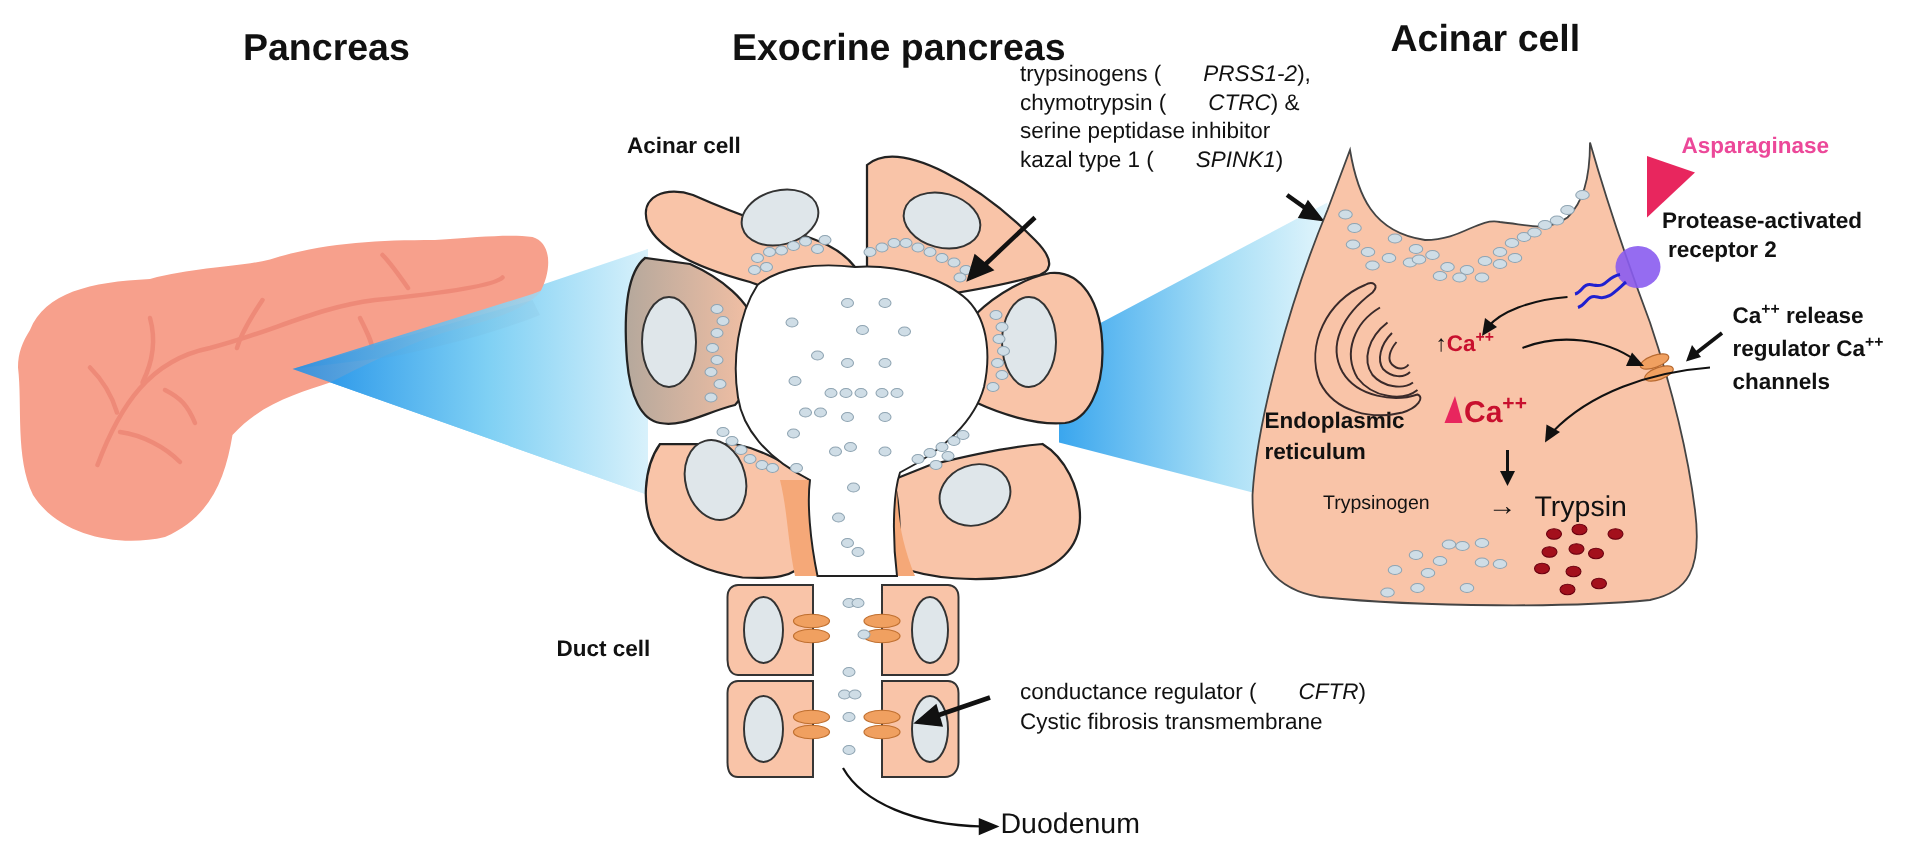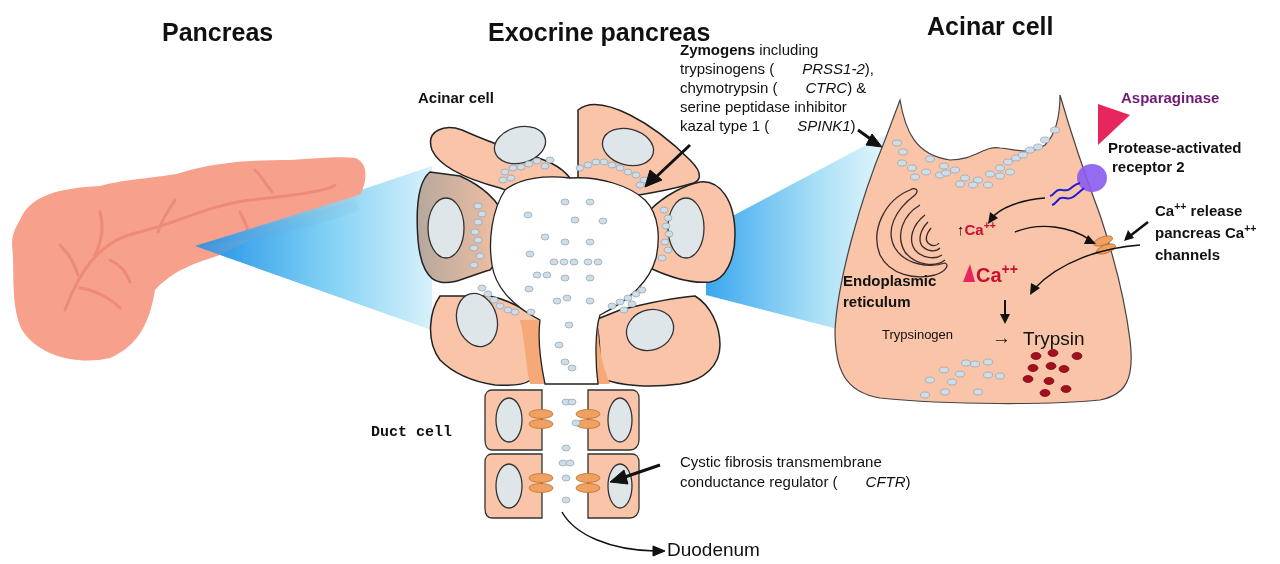--- a/index.html
+++ b/index.html
@@ -2,21 +2,21 @@
 <html><head>
 <meta charset="utf-8">
 <style>
   html, body { margin: 0; padding: 0; background: #ffffff; }
   body { width: 1280px; height: 564px; position: relative; overflow: hidden; font-family: "Liberation Sans", sans-serif; }
   svg { position: absolute; left: 0; top: 0; }
   .lbl { position: absolute; color: #111; white-space: nowrap; line-height: 1.15; }
   .title { font-weight: bold; font-size: 25px; }
   .bold { font-weight: bold; }
   .red { color: #c8102e; }
-  .pink { color: #701a75; }
+  .pink { color: #ec4899; }
   sup { font-size: 0.7em; vertical-align: 0.55em; line-height: 0; }
   .it { font-style: italic; margin-left: 28px; }
 </style>
 </head>
 <body>
 
 <svg width="1280" height="564" viewBox="0 0 1280 564">
   <defs>
     <linearGradient id="beam1" x1="0" y1="0" x2="1" y2="0">
       <stop offset="0" stop-color="#1e8fe8"></stop>
@@ -285,44 +285,43 @@
     <polygon points="1005,324 1000,314 1010,314"></polygon>
   </g>
   <polygon points="963,282 970,264 975,282" fill="#e8265e"></polygon>
 </svg>
 
 <div class="lbl title" style="left:162px; top:18px;">Pancreas</div>
 <div class="lbl title" style="left:459px; top:18px;margin-left:29px;">Exocrine pancreas</div>
 <div class="lbl title" style="left:927px; top:12px;">Acinar cell</div>
 
 <div class="lbl bold" style="left:418px; top:89px; font-size:15px;">Acinar cell</div>
-<div class="lbl bold" style="left:371px; top:424px; font-size:15px;font-family:Liberation Mono, monospace;">Duct cell</div>
+<div class="lbl bold" style="left:371px; top:424px; font-size:15px;">Duct cell</div>
 <div class="lbl" style="left:667px; top:539px; font-size:19px;">Duodenum</div>
 
 <div class="lbl" style="left:680px; top:40px; font-size:15px; line-height:19px;">
-  <div><span class="bold">Zymogens</span><span> including</span></div>
   <div><span>trypsinogens (</span><span class="it">PRSS1-2</span><span>),</span></div>
   <div><span>chymotrypsin (</span><span class="it">CTRC</span><span>) &amp;</span></div>
   <div>serine peptidase inhibitor</div>
   <div><span>kazal type 1 (</span><span class="it">SPINK1</span><span>)</span></div>
 </div>
 
 <div class="lbl" style="left:680px; top:452px; font-size:15px; line-height:20px;">
+  <div><span>conductance regulator (</span><span class="it">CFTR</span><span>)</span></div>
   <div>Cystic fibrosis transmembrane</div>
-  <div><span>conductance regulator (</span><span class="it">CFTR</span><span>)</span></div>
 </div>
 
 <div class="lbl bold pink" style="left:1121px; top:89px; font-size:15px;">Asparaginase</div>
 <div class="lbl bold" style="left:1108px; top:138px; font-size:15px; line-height:19px;">
   <div>Protease-activated</div>
   <div style="padding-left:4px;">receptor 2</div>
 </div>
 <div class="lbl bold" style="left:1155px; top:200px; font-size:15px; line-height:22px;">
   <div><span>Ca</span><sup>++</sup><span> release</span></div>
-  <div><span>pancreas Ca</span><sup>++</sup></div>
+  <div><span>regulator Ca</span><sup>++</sup></div>
   <div>channels</div>
 </div>
 
 <div class="lbl bold" style="left:843px; top:270px; font-size:15px; line-height:21px;">
   <div>Endoplasmic</div>
   <div>reticulum</div>
 </div>
 
 <div class="lbl bold" style="left:957px; top:221px; font-size:15px;text-align:center;">
   <span style="color:#111; font-weight:normal;">↑</span><span class="red">Ca</span><sup class="red">++</sup>

